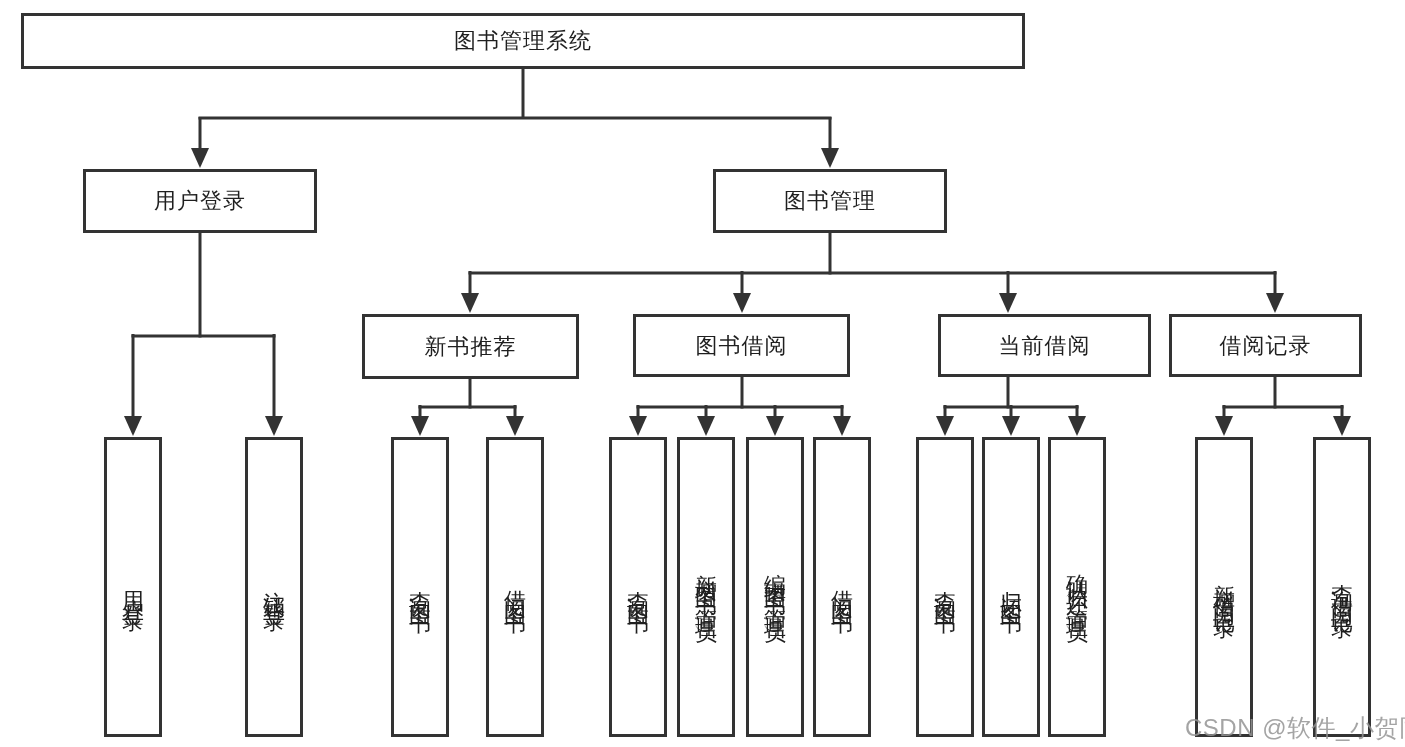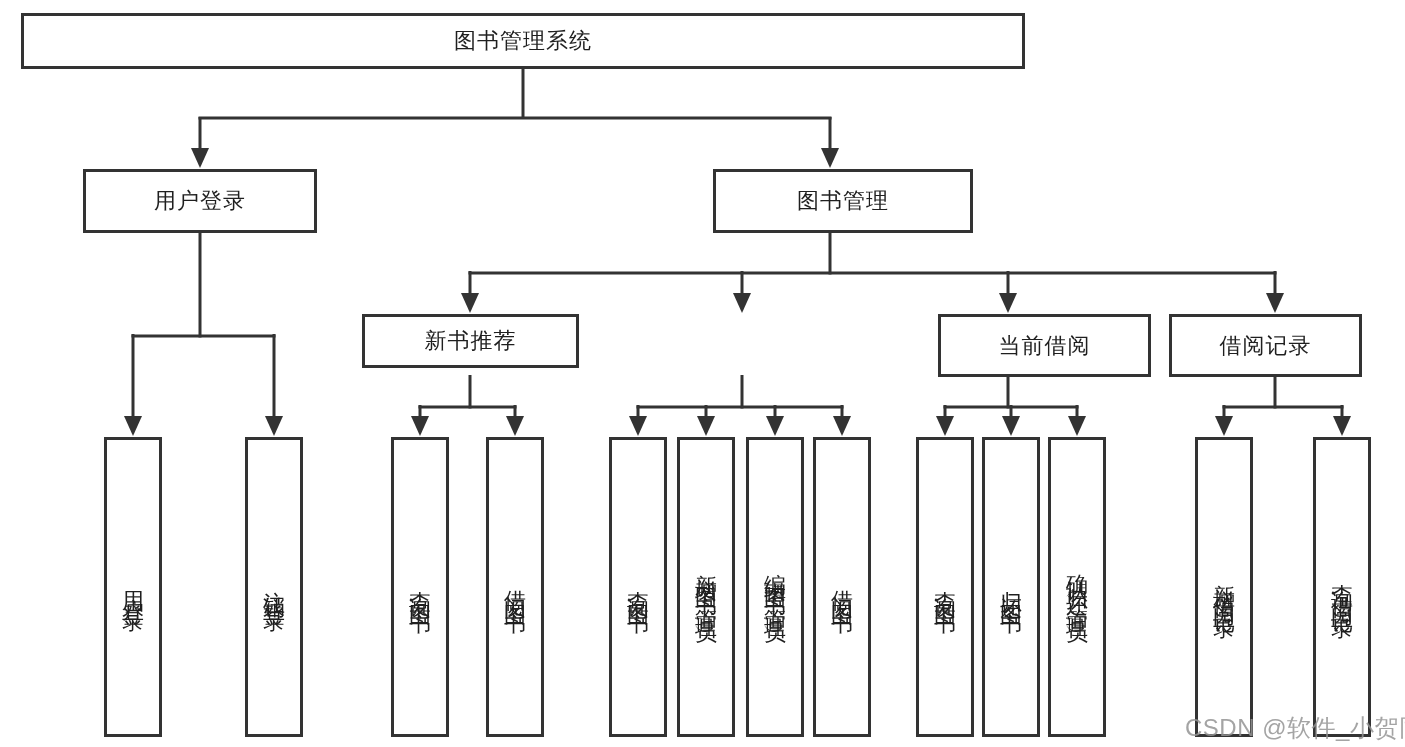--- a/index.html
+++ b/index.html
@@ -159,26 +159,29 @@
     </g>
   </svg>
 
   <div class="node" style="left:21px; top:13px; width:1004px; height:56px;">
     <span>图书管理系统</span>
   </div>
 
   <div class="node" style="left:83px; top:169px; width:234px; height:64px;">
     <span>用户登录</span>
   </div>
-  <div class="node" style="left:713px; top:169px; width:260px; height:64px;font-family:Liberation Mono, monospace;">
+  <div class="node" style="left:713px; top:169px; width:234px; height:64px;font-family:Liberation Mono, monospace;">
     <span>图书管理</span>
   </div>
 
-  <div class="node" style="left:362px; top:314px; width:217px; height:54px;">
+  <div class="node" style="left:362px; top:314px; width:217px; height:65px;">
     <span>新书推荐</span>
+  </div>
+  <div class="node" style="left:633px; top:314px; width:217px; height:63px;">
+    <span>图书借阅</span>
   </div>
   <div class="node" style="left:902px; top:314px; width:213px; height:63px;margin-left:36px;">
     <span>当前借阅</span>
   </div>
   <div class="node" style="left:1169px; top:314px; width:193px; height:63px;">
     <span>借阅记录</span>
   </div>
 
   <div class="leaf" style="left:104px;">
     <span class="vtext">用户登录</span>

